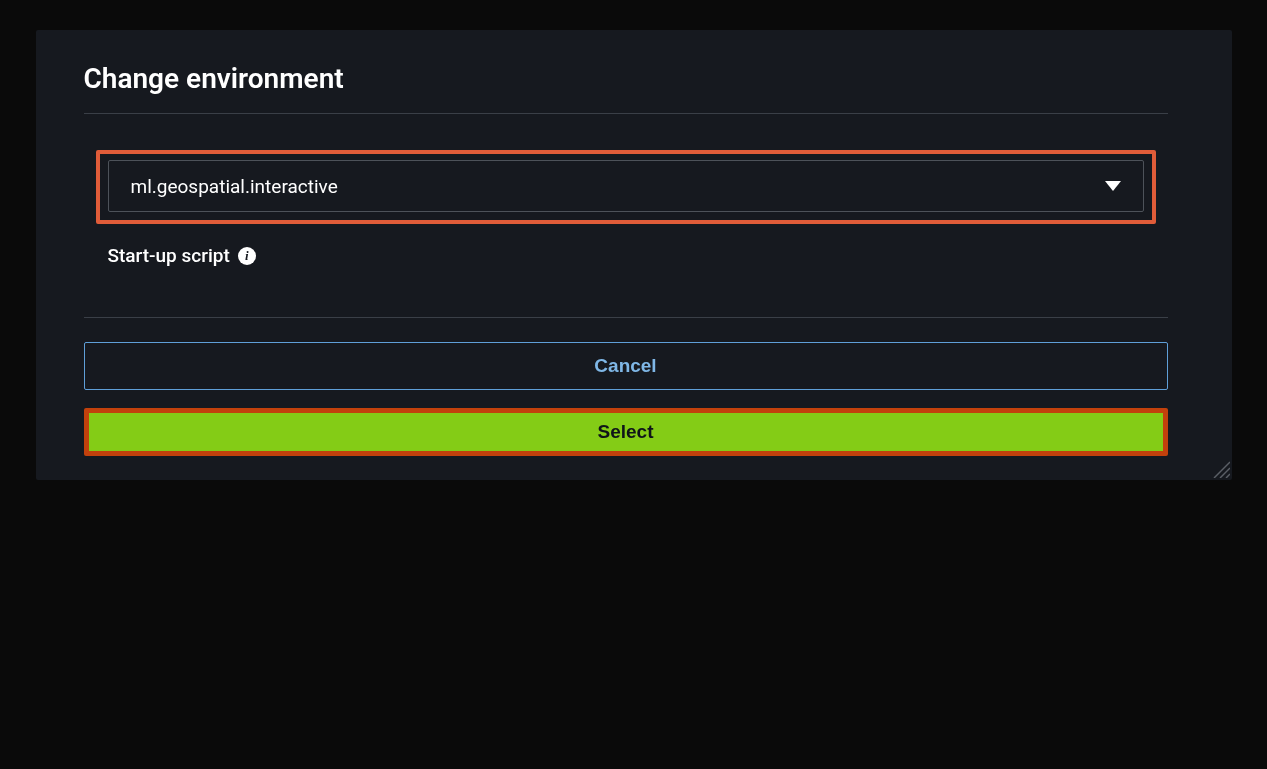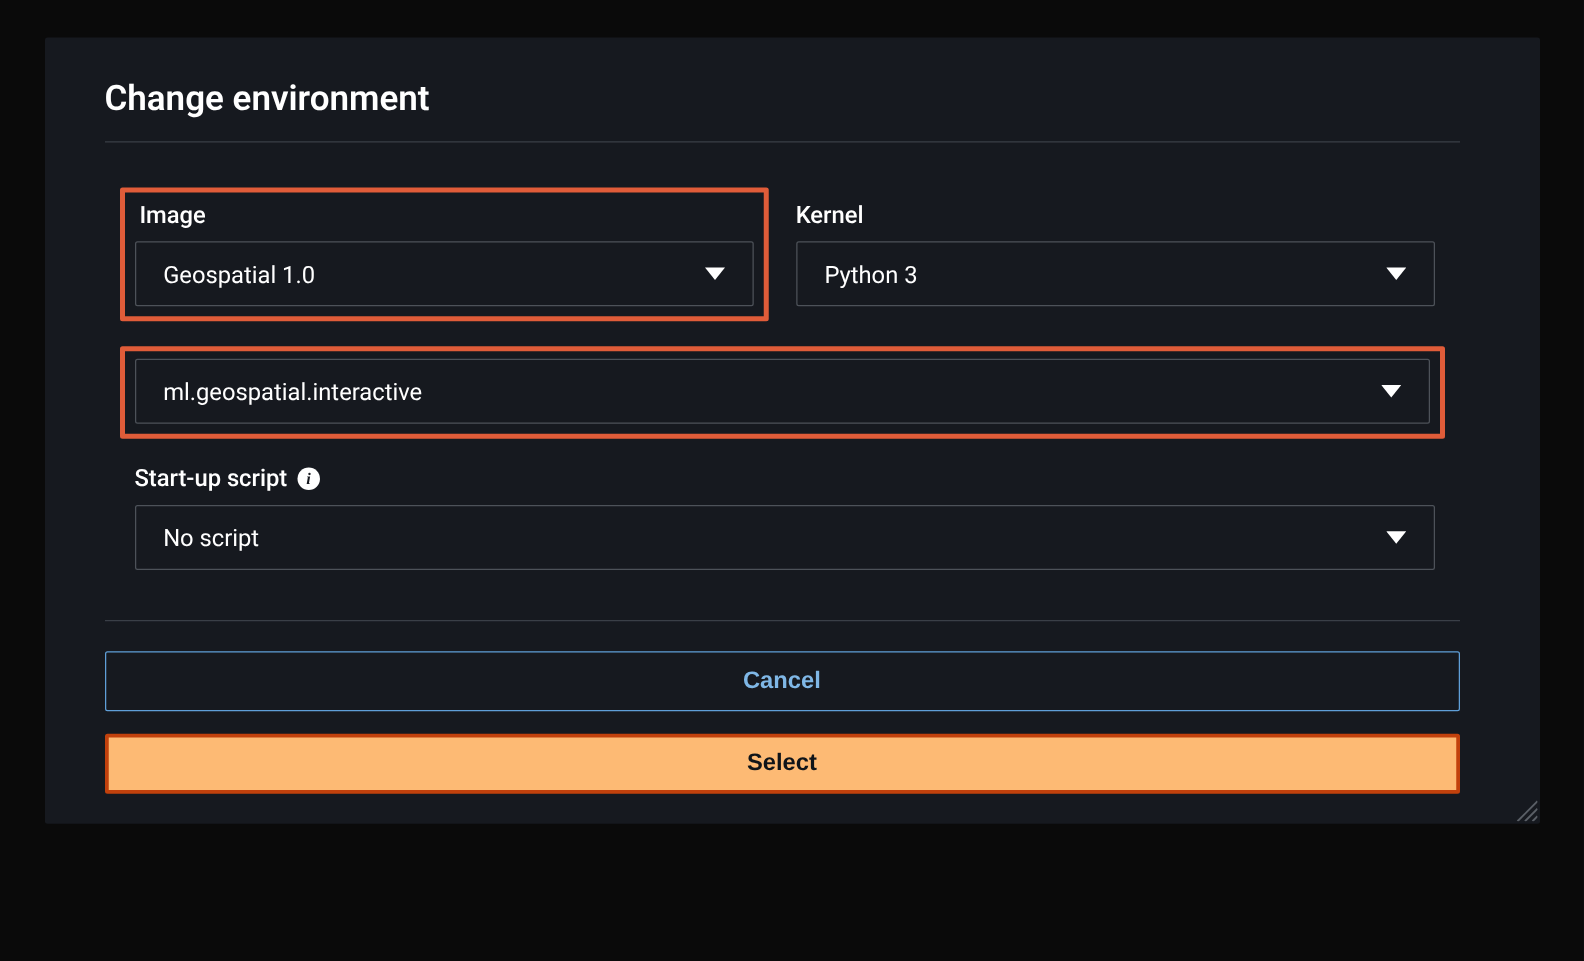--- a/index.html
+++ b/index.html
@@ -118,98 +118,63 @@
       align-items: center;
       justify-content: center;
       border: 1px solid transparent;
     }
     .btn-secondary {
       background: transparent;
       border: 1px solid #5f9fd8;
       color: #7fb7e6;
     }
     .btn-primary {
-      background: #fdba74;
+      background: #84cc16;
       color: #0f1419;
-      border: 3px solid #c2410c;
+      border: 5px solid #c2410c;
     }
     .resize-grip {
       position: absolute;
       right: 2px;
       bottom: 2px;
       width: 20px;
       height: 20px;
       color: #5a5f66;
     }
   </style>
 </head>
 <body>
 
 <div class="dialog">
 
   <h1 class="dialog-title">Change environment</h1>
   <hr class="divider">
 
   <div class="form-area">
 
-    <div class="row">
-
-      <div class="field field-half highlighted">
-        <label class="field-label">Image</label>
-        <div class="dropdown">
-          <span>Geospatial 1.0</span>
-          <span class="caret">
-            <svg width="16" height="12" viewBox="0 0 16 12">
-                <polygon points="0,1 16,1 8,11" fill="#ffffff"></polygon>
-              </svg>
-          </span>
-        </div>
-      </div>
-
-      <div class="field field-half" style="padding:10px 8px 8px 0;">
-        <label class="field-label">Kernel</label>
-        <div class="dropdown">
-          <span>Python 3</span>
-          <span class="caret">
-            <svg width="16" height="12" viewBox="0 0 16 12">
-                <polygon points="0,1 16,1 8,11" fill="#ffffff"></polygon>
-              </svg>
-          </span>
-        </div>
-      </div>
-
-    </div>
 
     <div class="row">
       <div class="field field-full highlighted">
         <div class="dropdown">
           <span>ml.geospatial.interactive</span>
           <span class="caret">
             <svg width="16" height="12" viewBox="0 0 16 12">
                 <polygon points="0,1 16,1 8,11" fill="#ffffff"></polygon>
               </svg>
           </span>
         </div>
       </div>
     </div>
 
     <div class="row" style="margin-bottom:16px;">
       <div class="field field-full" style="padding:0 8px 0 12px;">
         <label class="field-label">
           <span>Start-up script</span>
           <span class="info-icon">i</span>
         </label>
-        <div class="dropdown">
-          <span>No script</span>
-          <span class="caret">
-            <svg width="16" height="12" viewBox="0 0 16 12">
-                <polygon points="0,1 16,1 8,11" fill="#ffffff"></polygon>
-              </svg>
-          </span>
-        </div>
       </div>
     </div>
 
   </div>
 
   <hr class="divider">
 
   <div class="footer">
     <button class="btn btn-secondary">Cancel</button>
     <button class="btn btn-primary">Select</button>

